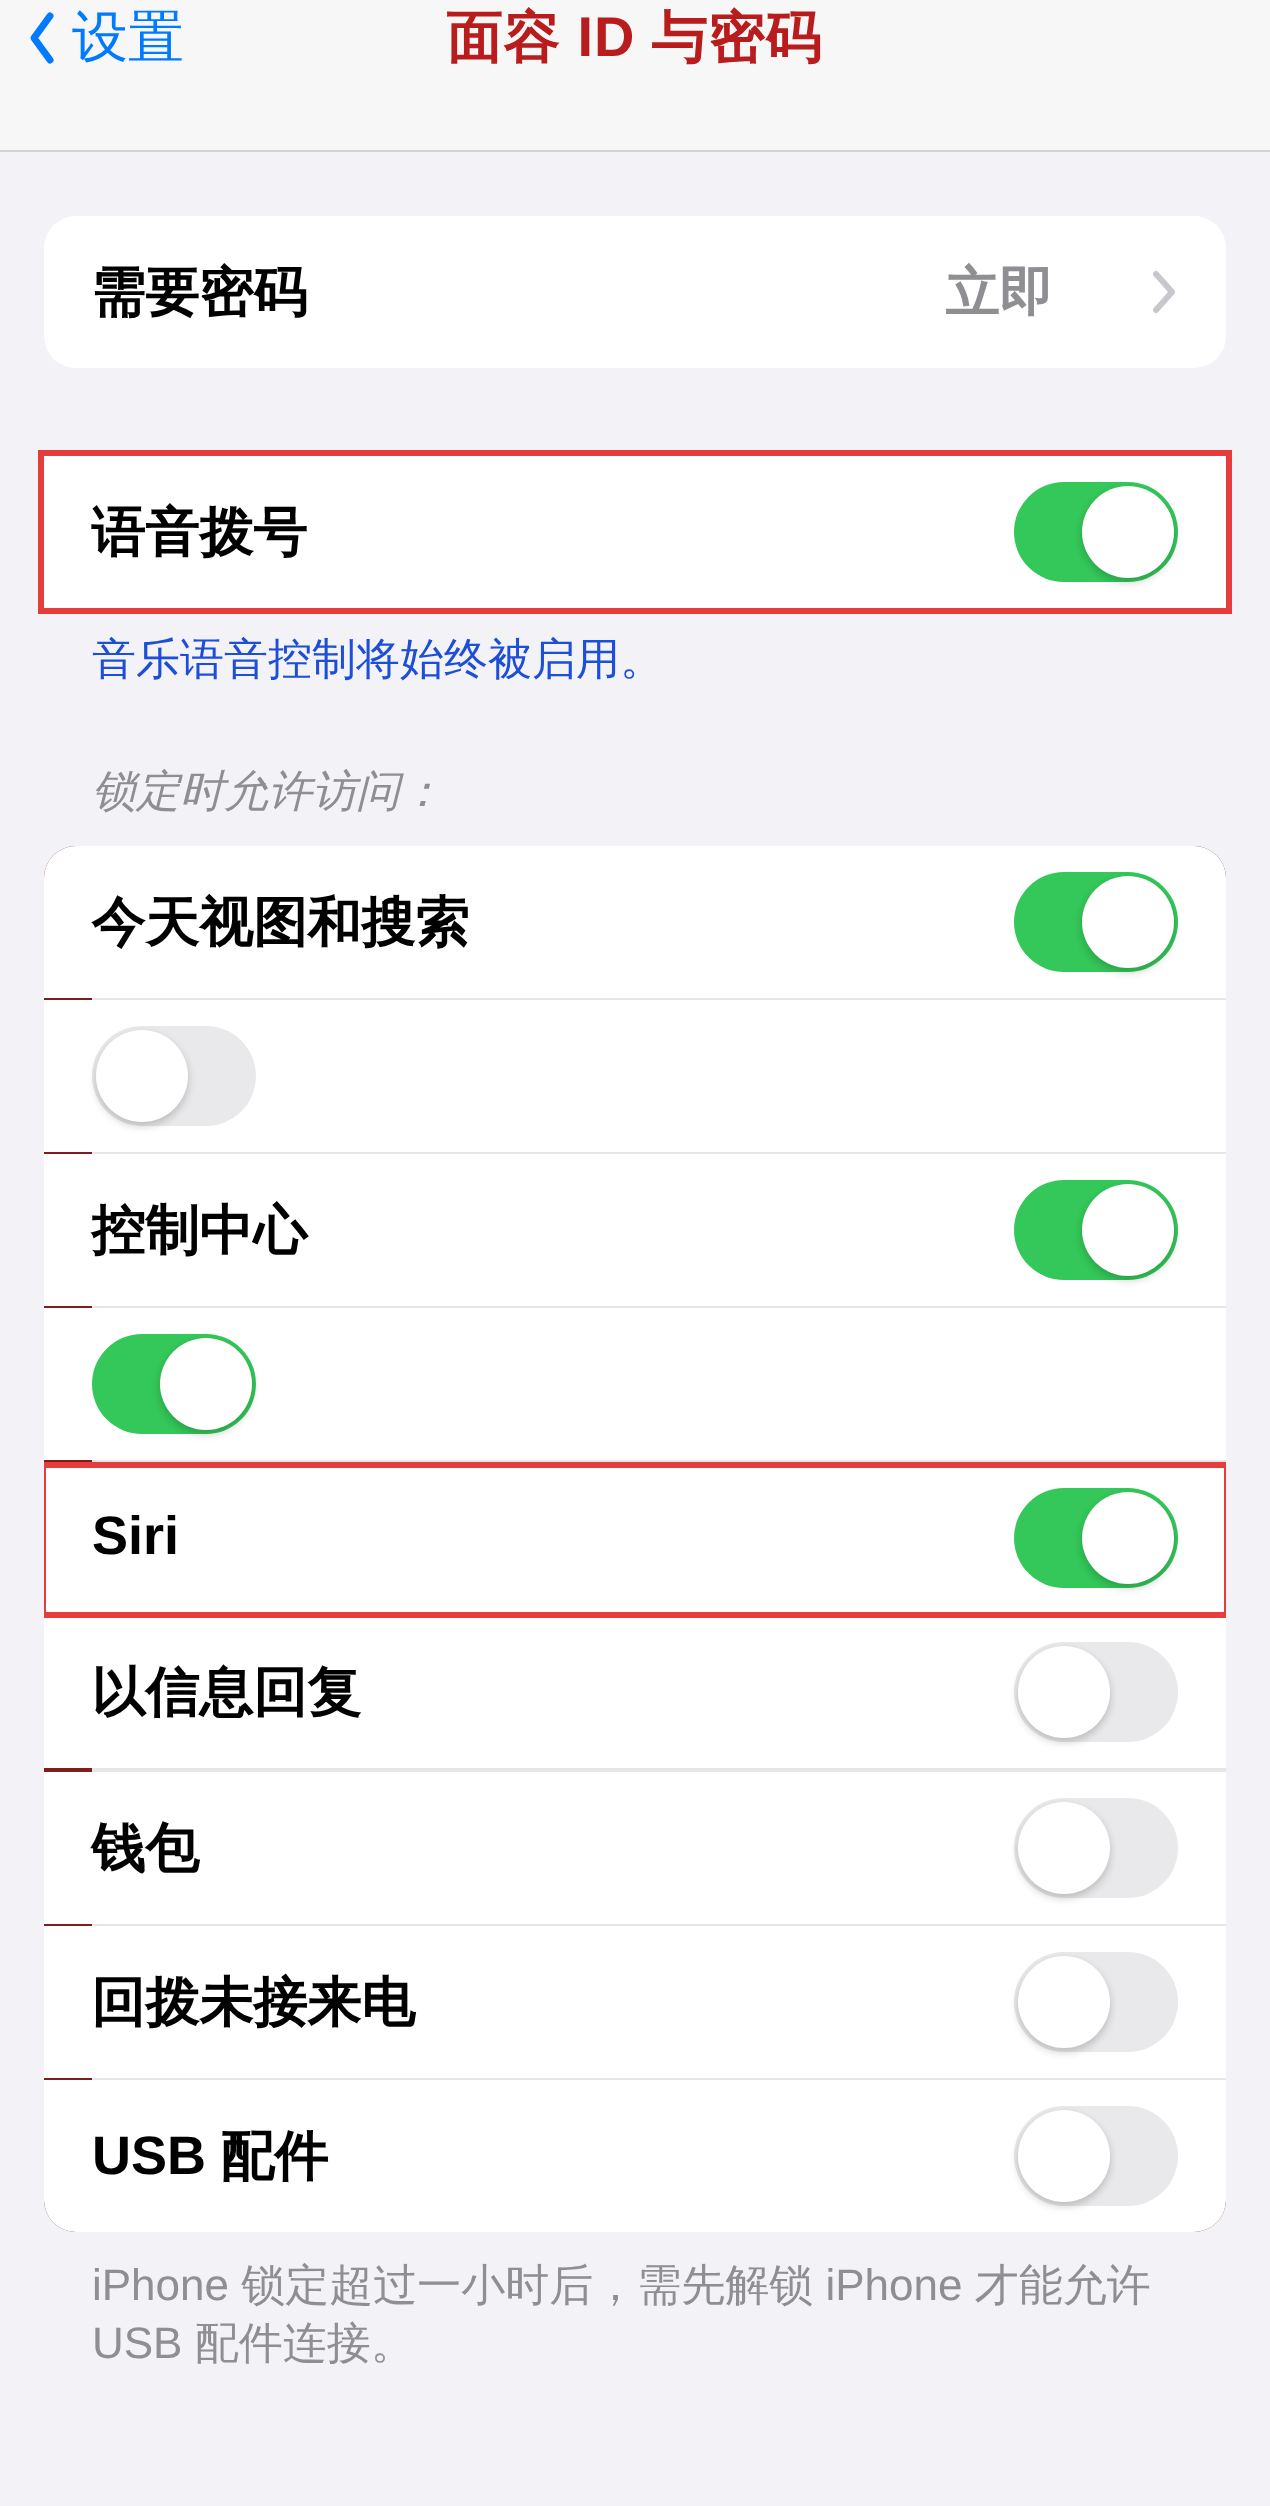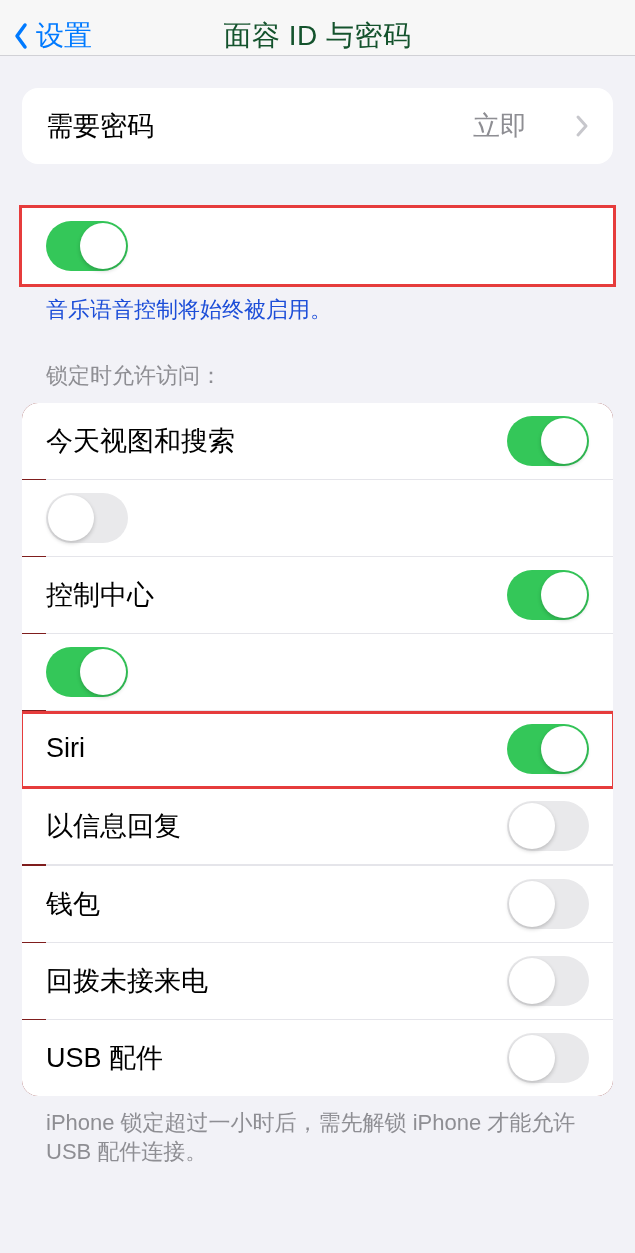--- a/index.html
+++ b/index.html
@@ -10,22 +10,22 @@
     }
     body {
       width: 635px;
       height: 1253px;
       background: #f2f2f7;
       font-family: -apple-system, "Helvetica Neue", "PingFang SC", sans-serif;
       overflow: hidden;
     }
     .header {
       display: flex;
-      align-items: flex-end;
-      height: 56px;
+      align-items: flex-start;
+      height: 76px;
       background: #f7f7f7;
       border-bottom: 1px solid #d1d1d6;
       position: relative;
     }
     .back-btn {
       display: flex;
       align-items: center;
       padding-left: 10px;
       color: #007aff;
       font-size: 28px;
@@ -47,31 +47,32 @@
     }
     .back-label {
       margin-left: 4px;
       font-size: 28px;
     }
     .title {
       position: absolute;
       left: 50%;
       transform: translateX(-50%);
       font-size: 28px;
-      font-weight: 400;
-      color: #14532d;
+      font-weight: 700;
+      color: #b91c1c;
       letter-spacing: 0.5px;
     }
     .content {
       padding: 0 22px;
     }
     .group {
       background: #7f1d1d;
       border-radius: 16px;
       overflow: hidden;
+      font-weight: bold;
     }
     .group.highlighted {
       box-shadow: 0 0 0 3px #e63c3c;
       border-radius: 0;
     }
     .row {
       display: flex;
       align-items: center;
       justify-content: space-between;
       min-height: 76px;
@@ -110,20 +111,21 @@
     .footnote {
       font-size: 22px;
       color: #1d4ed8;
       padding: 12px 24px 0 24px;
       line-height: 1.3;
     }
     .section-header {
       font-size: 22px;
       color: #8e8e93;
       padding: 36px 24px 12px 24px;
+      font-style: italic;
     }
     .toggle {
       position: relative;
       width: 82px;
       height: 50px;
       border-radius: 25px;
       cursor: pointer;
       flex-shrink: 0;
     }
     .toggle.on {
@@ -203,20 +205,21 @@
             </svg>
         </span>
       </span>
     </div>
   </div>
 
   <div class="spacer-mid"></div>
 
   <div class="group highlighted">
     <div class="row">
+      <span class="row-label">语音拨号</span>
       <div class="toggle on">
         <div class="toggle-knob"></div>
       </div>
     </div>
   </div>
   <div class="footnote">音乐语音控制将始终被启用。</div>
 
   <div class="section-header">锁定时允许访问：</div>
 
   <div class="group" id="locked-group">

